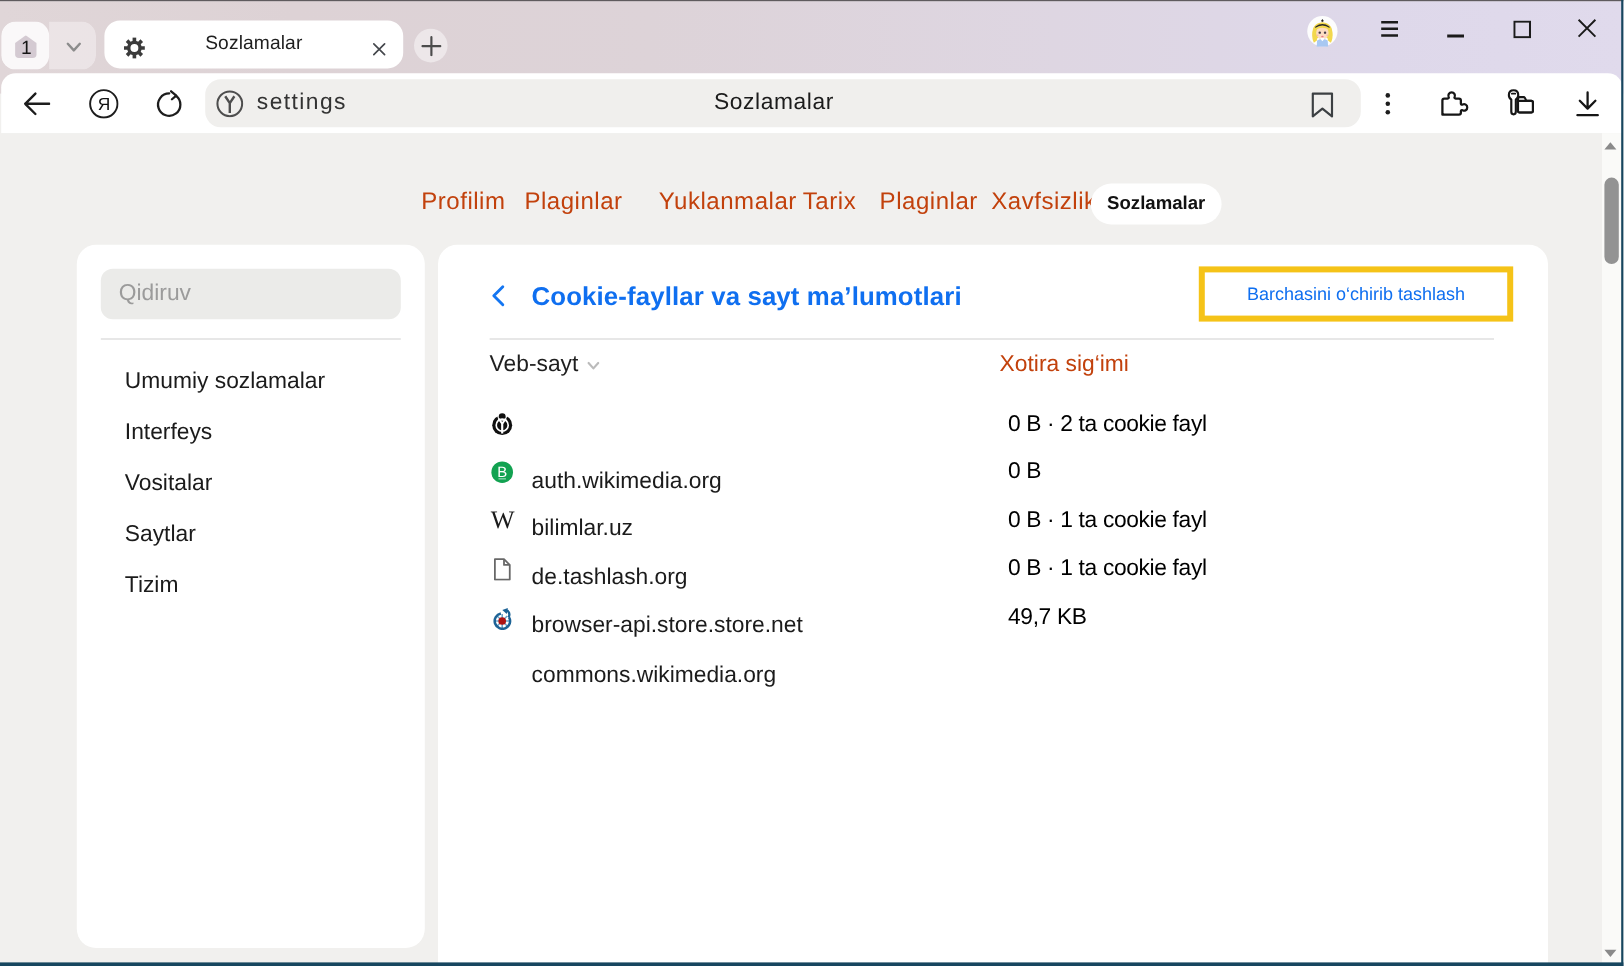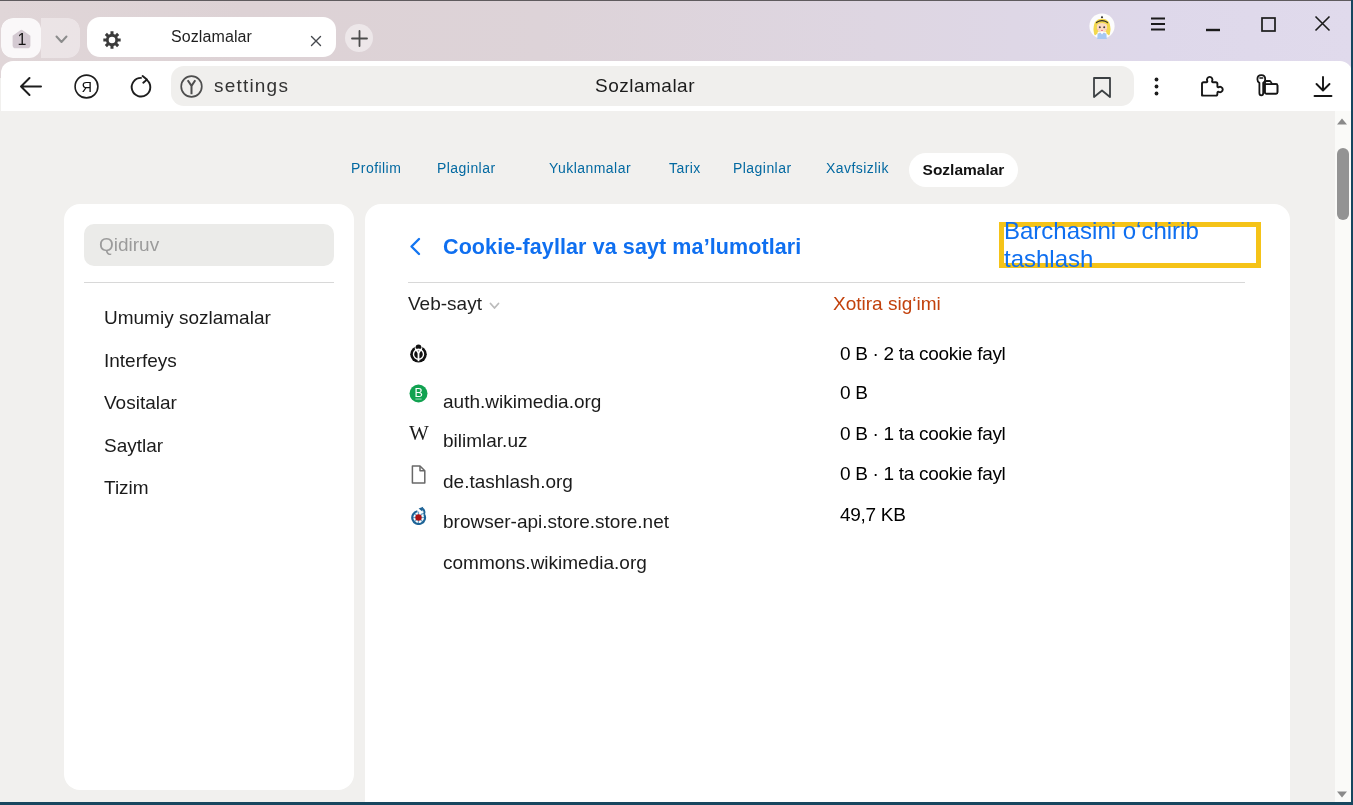--- a/index.html
+++ b/index.html
@@ -19,32 +19,32 @@
 #plusbtn { left:345px; top:24px; width:28px; height:28px; border-radius:50%; background:rgba(250,247,249,0.55); }
 
 
 #toolbar { left:1px; top:61px; width:1351px; height:50px; background:#ffffff; border-radius:12px 12px 0 0; }
 #addressbar { left:171px; top:66px; width:963px; height:40px; background:#f0efed; border-radius:13px; }
 #addrtext { left:214px; top:66px; height:40px; display:flex; align-items:center; font-size:19px; letter-spacing:1.2px; color:#333333; }
 #addrtitle { left:157px; top:66px; width:976px; height:40px; display:flex; align-items:center; justify-content:center; font-size:19px; letter-spacing:0.5px; color:#1c1c1c; }
 
 
 #page { left:1px; top:111px; width:1334px; height:691px; background:#f1f0ee; }
-.nav { position:absolute; top:158px; height:20px; line-height:20px; font-size:14px; letter-spacing:0.45px; color:#0369a1; }
+.nav { position:absolute; top:158px; height:20px; line-height:20px; font-size:20px; letter-spacing:0.45px; color:#c2410c; }
 #navpill { position:absolute; left:909px; top:152.5px; width:109px; height:34px; background:#fff; border-radius:17px; text-align:center; line-height:34px; font-weight:700; font-size:15.5px; color:#121212; }
 
 #sidecard { left:64px; top:204px; width:290px; height:586px; background:#fff; border-radius:16px; }
 #searchbox { left:84px; top:224px; width:250px; height:42px; background:#ebebe9; border-radius:10px; display:flex; align-items:center; padding-left:15px; font-size:19px; color:#9b9b9b; }
 #sidesep { left:84px; top:281.5px; width:250px; height:1.3px; background:#d8d8d8; }
 .sideitem { left:104px; width:240px; height:20px; line-height:20px; font-size:19px; color:#1b1b1b; }
 
 #maincard { left:365px; top:204px; width:925px; height:601px; background:#fff; border-radius:16px 16px 0 0; }
 #backchev { left:406px; top:236px; }
 #cookietitle { left:443px; top:235px; height:24px; line-height:24px; font-size:21.5px; letter-spacing:0.1px; font-weight:700; color:#0f6ff0; }
-#delallbox { left:999px; top:222px; width:262px; height:46px; border:5px solid #f5c318; background:#fff; display:flex; align-items:center; justify-content:center; font-size:24px; color:#0f6ff0; }
+#delallbox { left:999px; top:222px; width:262px; height:46px; border:5px solid #f5c318; background:#fff; display:flex; align-items:center; justify-content:center; font-size:15px; color:#0f6ff0; }
 #mainsep { left:408px; top:282px; width:837px; height:1.3px; background:#d8d8d8; }
 #colsite { left:408px; top:294px; height:20px; line-height:20px; font-size:19px; color:#1f1f1f; }
 #colsize { left:833px; top:294px; height:20px; line-height:20px; font-size:19px; color:#c2410c; }
 .row-name { left:443px; height:20px; line-height:20px; font-size:19px; color:#1b1b1b;margin-top:48px; }
 .row-val { left:840px; height:20px; line-height:20px; font-size:19px; letter-spacing:-0.3px; color:#000000; }
 .favicon { left:409px; }
 
 
 #sbtrack { left:1335px; top:111px; width:16px; height:691px; background:#fafaf8; }
 #sbthumb { left:1337px; top:148px; width:12px; height:72px; background:#939393; border-radius:6px; }

